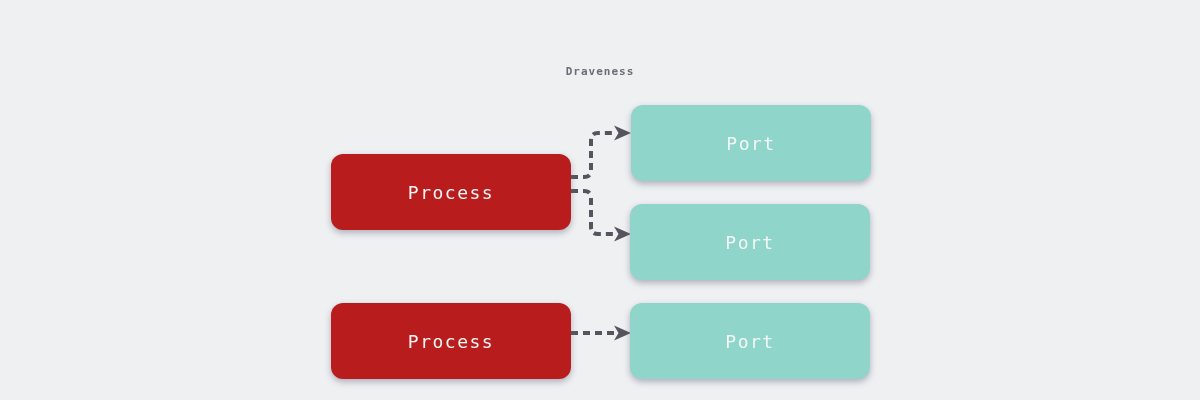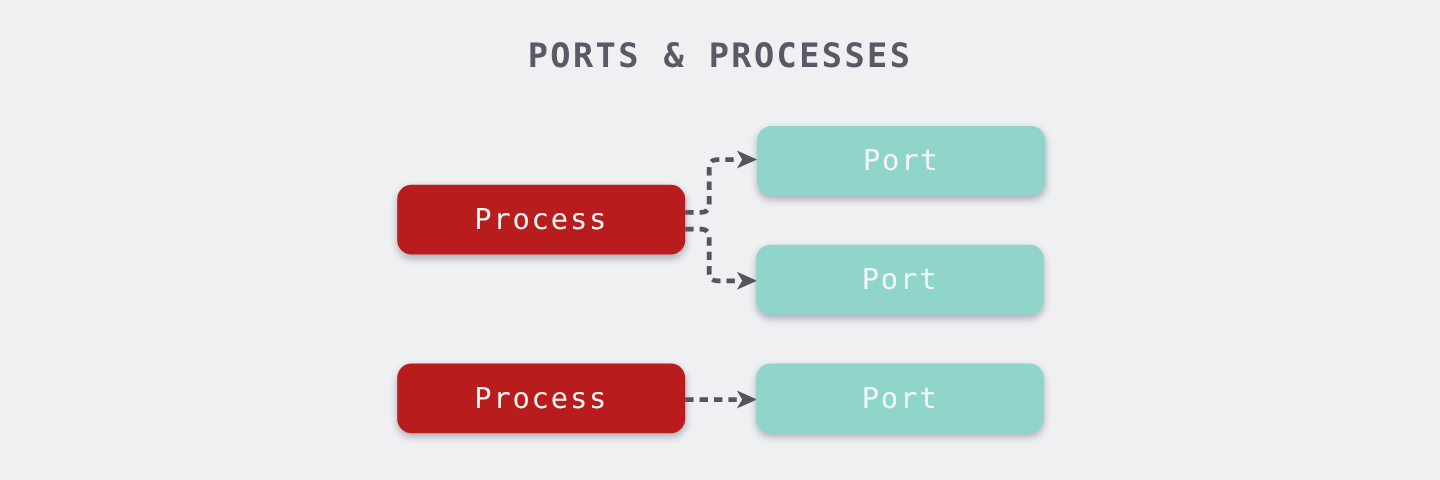--- a/index.html
+++ b/index.html
@@ -34,26 +34,26 @@
     width: 100%;
     text-align: center;
     font-size: 11px;
     font-weight: bold;
     letter-spacing: 1px;
     color: #6e6b79;
   }
   .node {
     position: absolute;
     width: 240px;
-    height: 58px;
+    height: 76px;
     border-radius: 12px;
     display: flex;
     align-items: center;
     justify-content: center;
-    font-size: 24px;
+    font-size: 18px;
     letter-spacing: 1.5px;
     color: #f5f7f6;
     box-shadow: 0 3px 6px rgba(100,100,125,0.45);
   }
   .node.process { background: #b91c1c; }
   .node.port    { background: #8fd5ca; }
 
   #node-process-1 { left: 331px; top: 154px; }
   #node-port-1    { left: 631px; top: 105px; }
   #node-port-2    { left: 630px; top: 204px; }
@@ -76,21 +76,21 @@
   svg.connectors path.arrowhead {
     fill: #57545f;
     stroke: none;
   }
 </style>
 </head>
 <body>
 
 <div class="canvas">
 
-  <h1 class="title">PORTS &amp; PROCESSES</h1>
+  <div class="subtitle">Draveness</div>
 
   <svg class="connectors" viewBox="0 0 1200 400" xmlns="http://www.w3.org/2000/svg">
 
     <path class="edge" d="M571 177 L584 177 Q591 177 591 170 L591 140 Q591 133 598 133 L614 133"></path>
     <path class="arrowhead" d="M631 133 L614 125.5 L618.5 133 L614 140.5 Z"></path>
 
     <path class="edge" d="M571 191 L584 191 Q591 191 591 198 L591 227 Q591 234 598 234 L614 234"></path>
     <path class="arrowhead" d="M631 234 L614 226.5 L618.5 234 L614 241.5 Z"></path>
 
     <path class="edge" d="M571 333 L614 333"></path>

